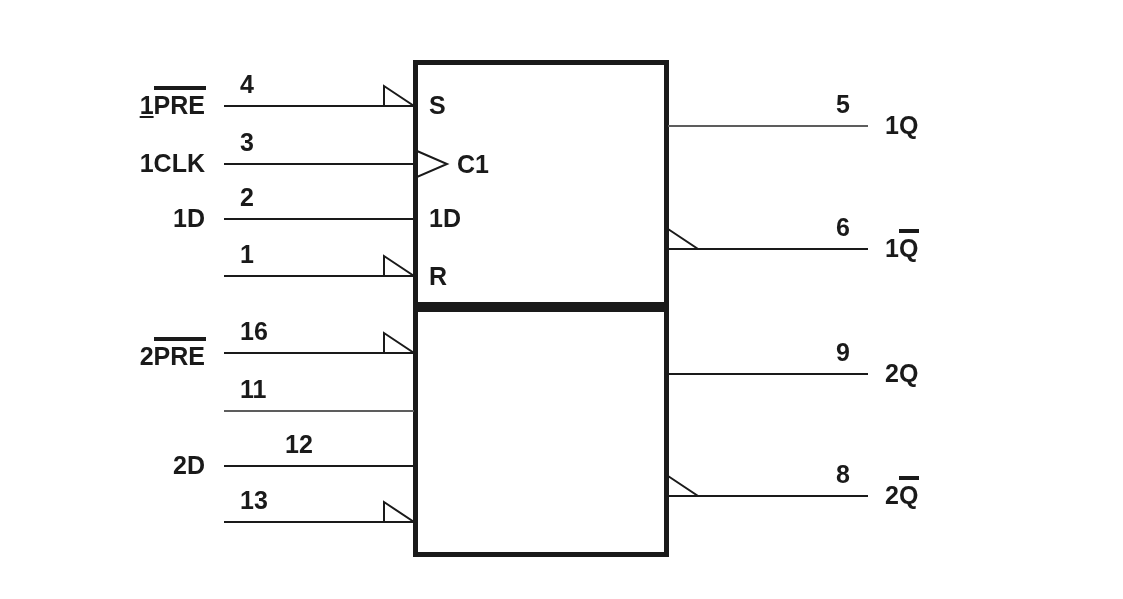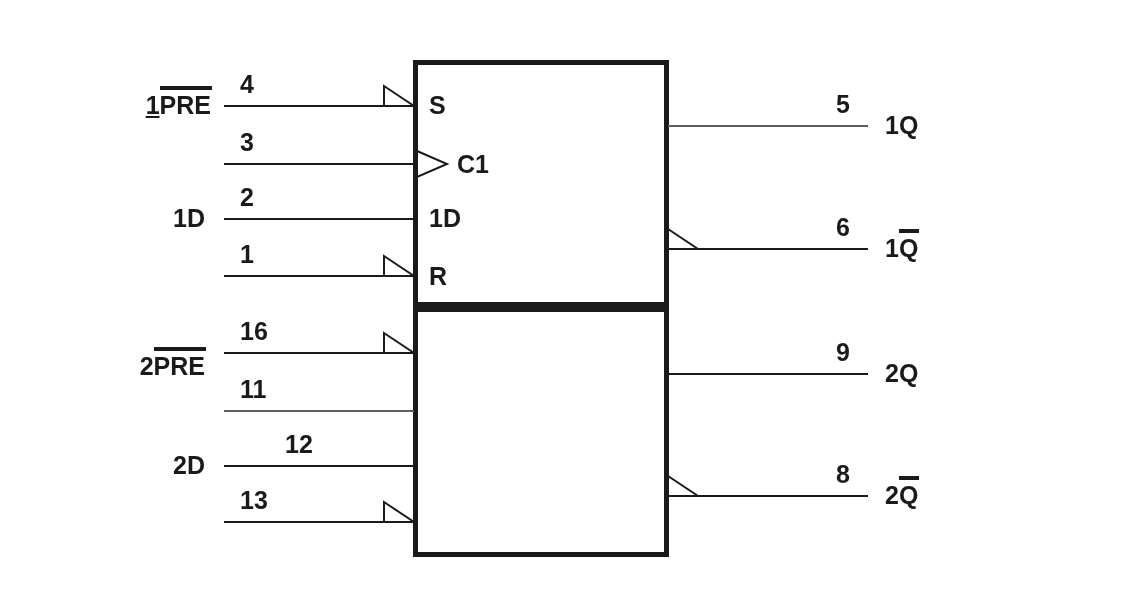--- a/index.html
+++ b/index.html
@@ -138,50 +138,51 @@
   <div class="inner-label" style="left:429px; top:206px;">1D</div>
   <div class="inner-label" style="left:429px; top:264px;">R</div>
 
   <div class="wire" style="left:224px; top:105px; width:190px;"></div>
   <div class="tri" style="left:383px; top:85px;">
     <svg width="32" height="22" viewBox="0 0 32 22">
         <polygon points="1,1 1,21 31,21"></polygon>
       </svg>
   </div>
   <div class="pin-num left-num" style="left:240px; top:72px;">4</div>
-  <div class="sig-label right-align" style="left:51px; top:93px; width:160px;text-decoration:underline;"><span>1</span><span class="ovl">PRE</span></div>
+  <div class="sig-label right-align" style="left:45px; top:93px; width:160px;text-decoration:underline;"><span>1</span><span class="ovl">PRE</span></div>
 
   <div class="wire" style="left:224px; top:163px; width:190px;"></div>
   <div class="clk-tri" style="left:416px; top:150px;">
     <svg width="32" height="28" viewBox="0 0 32 28">
         <polygon points="1,1 31,14 1,27"></polygon>
       </svg>
   </div>
   <div class="pin-num left-num" style="left:240px; top:130px;">3</div>
+  <div class="sig-label right-align" style="left:45px; top:151px; width:160px;">1CLK</div>
 
   <div class="wire" style="left:224px; top:218px; width:190px;"></div>
   <div class="pin-num left-num" style="left:240px; top:185px;">2</div>
   <div class="sig-label right-align" style="left:45px; top:206px; width:160px;">1D</div>
 
   <div class="wire" style="left:224px; top:275px; width:190px;"></div>
   <div class="tri" style="left:383px; top:255px;">
     <svg width="32" height="22" viewBox="0 0 32 22">
         <polygon points="1,1 1,21 31,21"></polygon>
       </svg>
   </div>
   <div class="pin-num left-num" style="left:240px; top:242px;">1</div>
 
   <div class="wire" style="left:224px; top:352px; width:190px;"></div>
   <div class="tri" style="left:383px; top:332px;">
     <svg width="32" height="22" viewBox="0 0 32 22">
         <polygon points="1,1 1,21 31,21"></polygon>
       </svg>
   </div>
   <div class="pin-num left-num" style="left:240px; top:319px;">16</div>
-  <div class="sig-label right-align" style="left:45px; top:354px; width:160px;"><span>2</span><span class="ovl">PRE</span></div>
+  <div class="sig-label right-align" style="left:45px; top:344px; width:160px;"><span>2</span><span class="ovl">PRE</span></div>
 
   <div class="wire thin" style="left:224px; top:410px; width:190px;"></div>
   <div class="pin-num left-num" style="left:240px; top:377px;">11</div>
 
   <div class="wire" style="left:224px; top:465px; width:190px;"></div>
   <div class="pin-num left-num" style="left:240px; top:432px;margin-left:45px;">12</div>
   <div class="sig-label right-align" style="left:45px; top:453px; width:160px;">2D</div>
 
   <div class="wire" style="left:224px; top:521px; width:190px;"></div>
   <div class="tri" style="left:383px; top:501px;">

